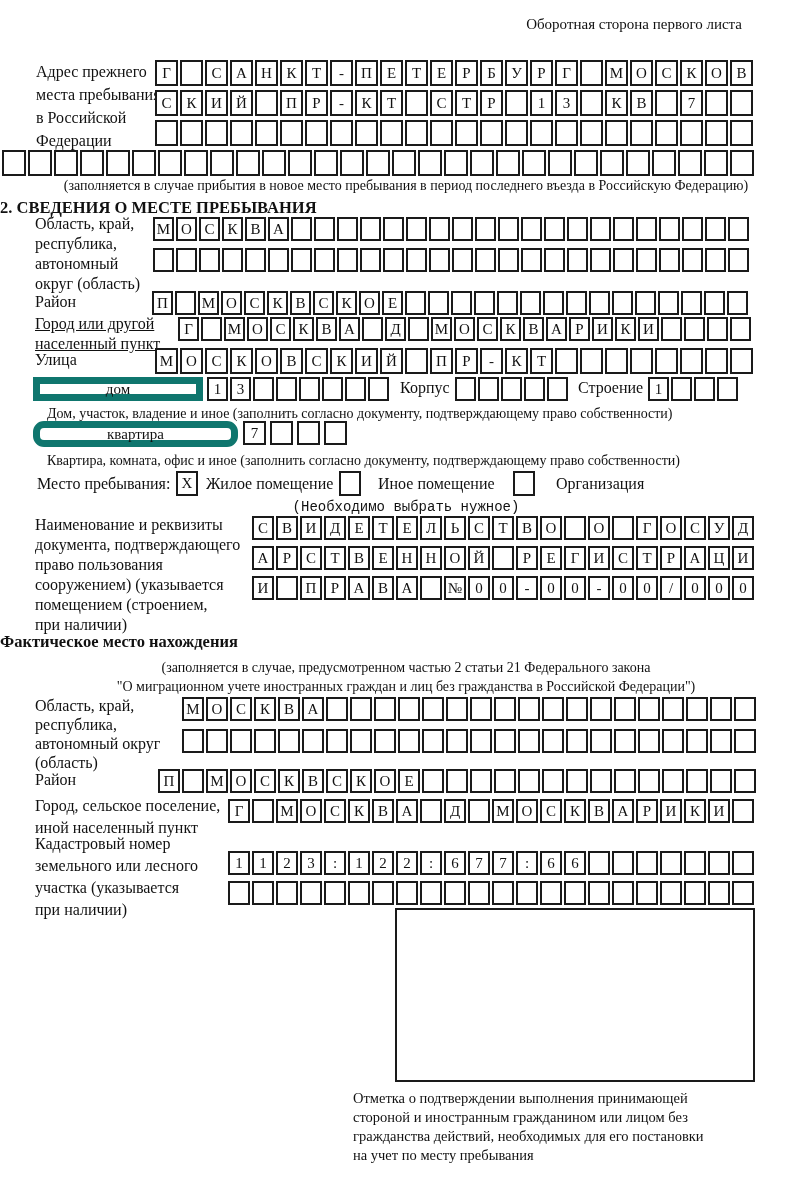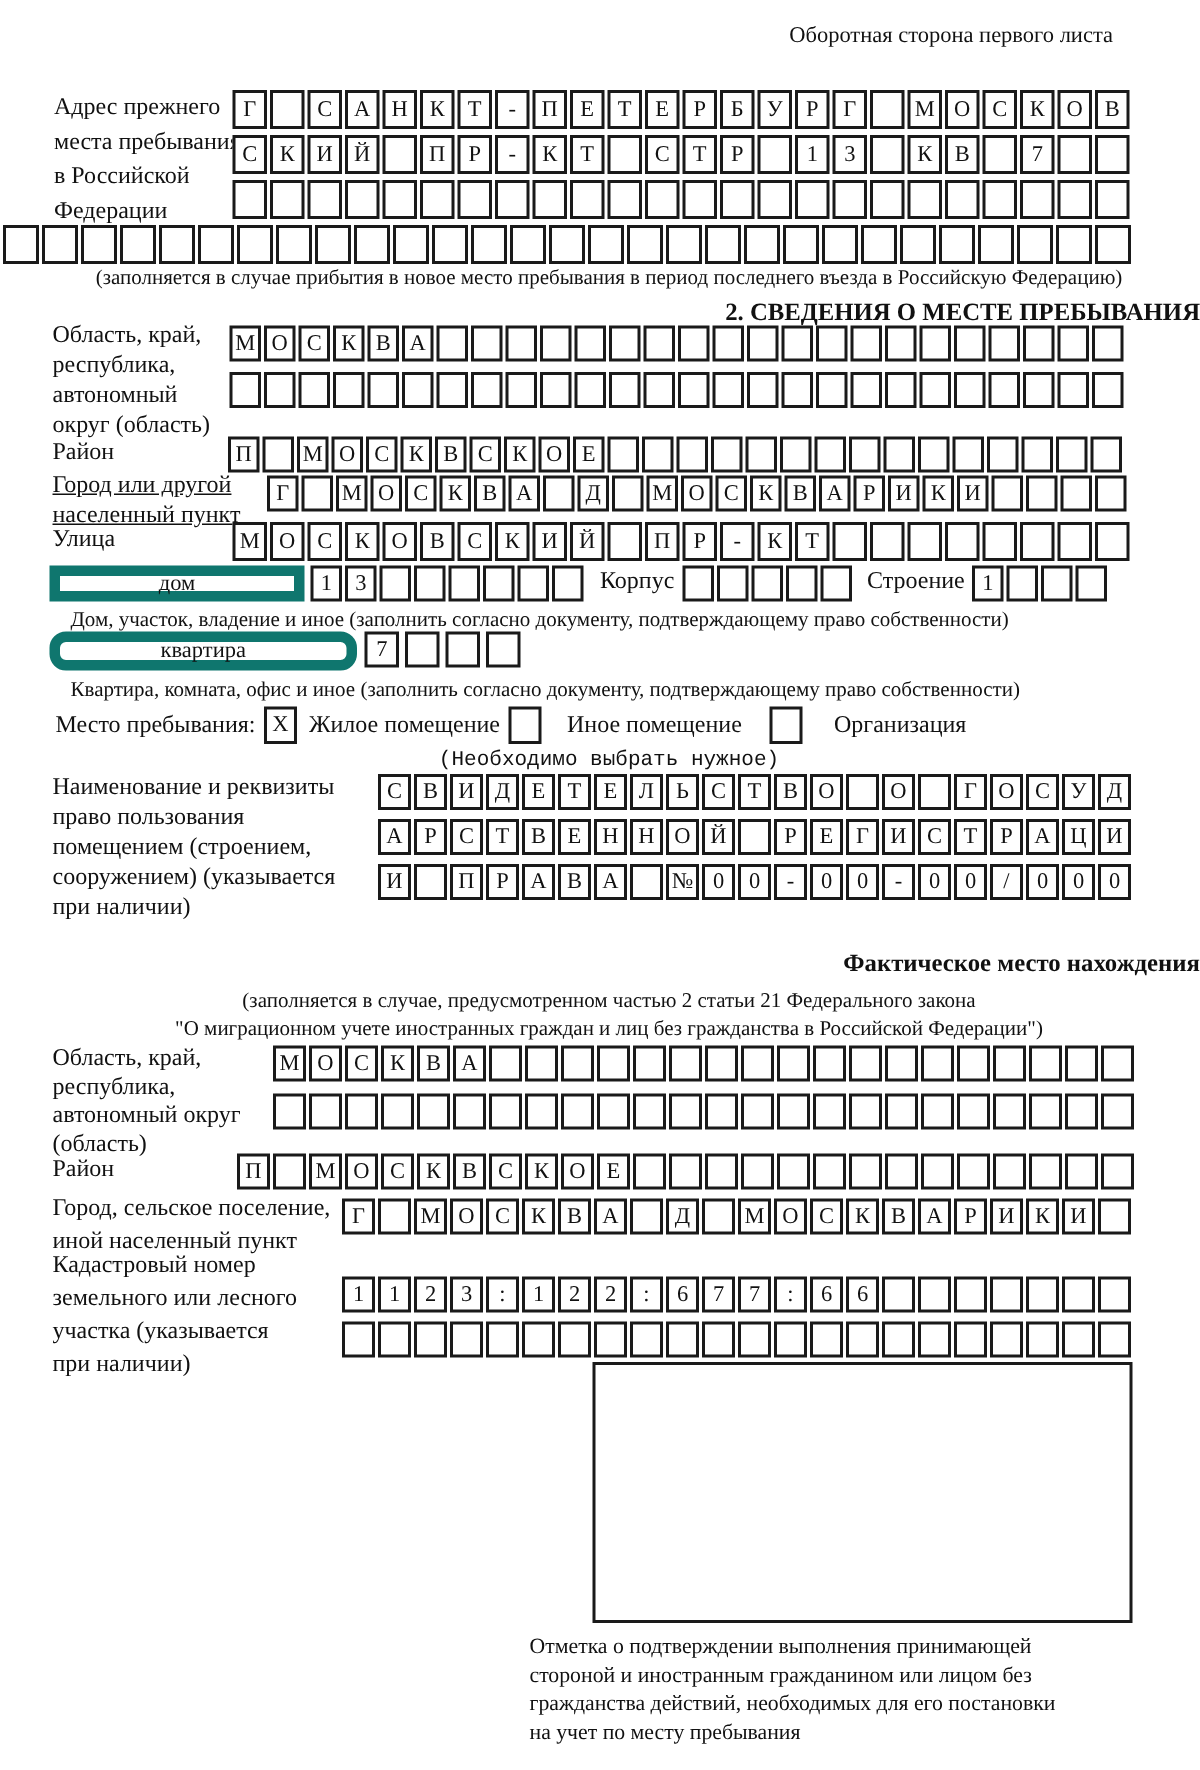--- a/index.html
+++ b/index.html
@@ -11,21 +11,21 @@
     overflow:hidden;
   }
   .abs { position:absolute; }
   .lbl { font-size:16px; color:#111; }
   .lbl .line { line-height:24px; white-space:nowrap; }
   .lh19 .line { line-height:19px; }
   .lh20 .line { line-height:20px; }
   .lh22 .line { line-height:22px; }
   .lh23 .line { line-height:23px; }
   .small { font-size:14px;padding-left:12px; }
-  .title { font-weight:bold; font-size:16.5px; text-align:right; width:800px; left:0; }
+  .title { font-weight:bold; font-size:16.5px; text-align:left; width:800px; left:0; }
   .center { text-align:center; width:800px; left:0; }
   .boxrow { display:flex; }
   .cell {
     border:2px solid #1a1a1a; background:#fff; height:24px;
     display:flex; align-items:center; justify-content:center;
     font-size:15px; line-height:1; flex:0 0 auto;
   }
   .p25 .cell { width:23px; margin-right:2px; height:26px; }
   .p26 .cell { width:24px; margin-right:2px; height:26px; }
   .p23 .cell { width:21px; margin-right:2px; }
@@ -362,23 +362,24 @@
   <div class="abs chk" style="left:176px; top:471px;">X</div>
   <div class="abs lbl nowrap" style="left:206px; top:475px;">Жилое помещение</div>
   <div class="abs chk" style="left:339px; top:471px;"></div>
   <div class="abs lbl nowrap" style="left:378px; top:475px;">Иное помещение</div>
   <div class="abs chk" style="left:513px; top:471px;"></div>
   <div class="abs lbl nowrap" style="left:556px; top:475px;">Организация</div>
   <div class="abs center small" style="top:499px;font-family:Liberation Mono, monospace;">(Необходимо выбрать нужное)</div>
 
   <div class="abs lbl lh20" style="left:35px; top:515px;">
       <div class="line">Наименование и реквизиты</div>
+      <div class="line">документа, подтверждающего</div>
       <div class="line">право пользования</div>
+      <div class="line">сооружением) (указывается</div>
       <div class="line">помещением (строением,</div>
-      <div class="line">сооружением) (указывается</div>
       <div class="line">при наличии)</div>
     </div>
   <div class="abs boxrow p24" style="left:252px; top:516px;">
       <div class="cell">С</div>
       <div class="cell">В</div>
       <div class="cell">И</div>
       <div class="cell">Д</div>
       <div class="cell">Е</div>
       <div class="cell">Т</div>
       <div class="cell">Е</div>

